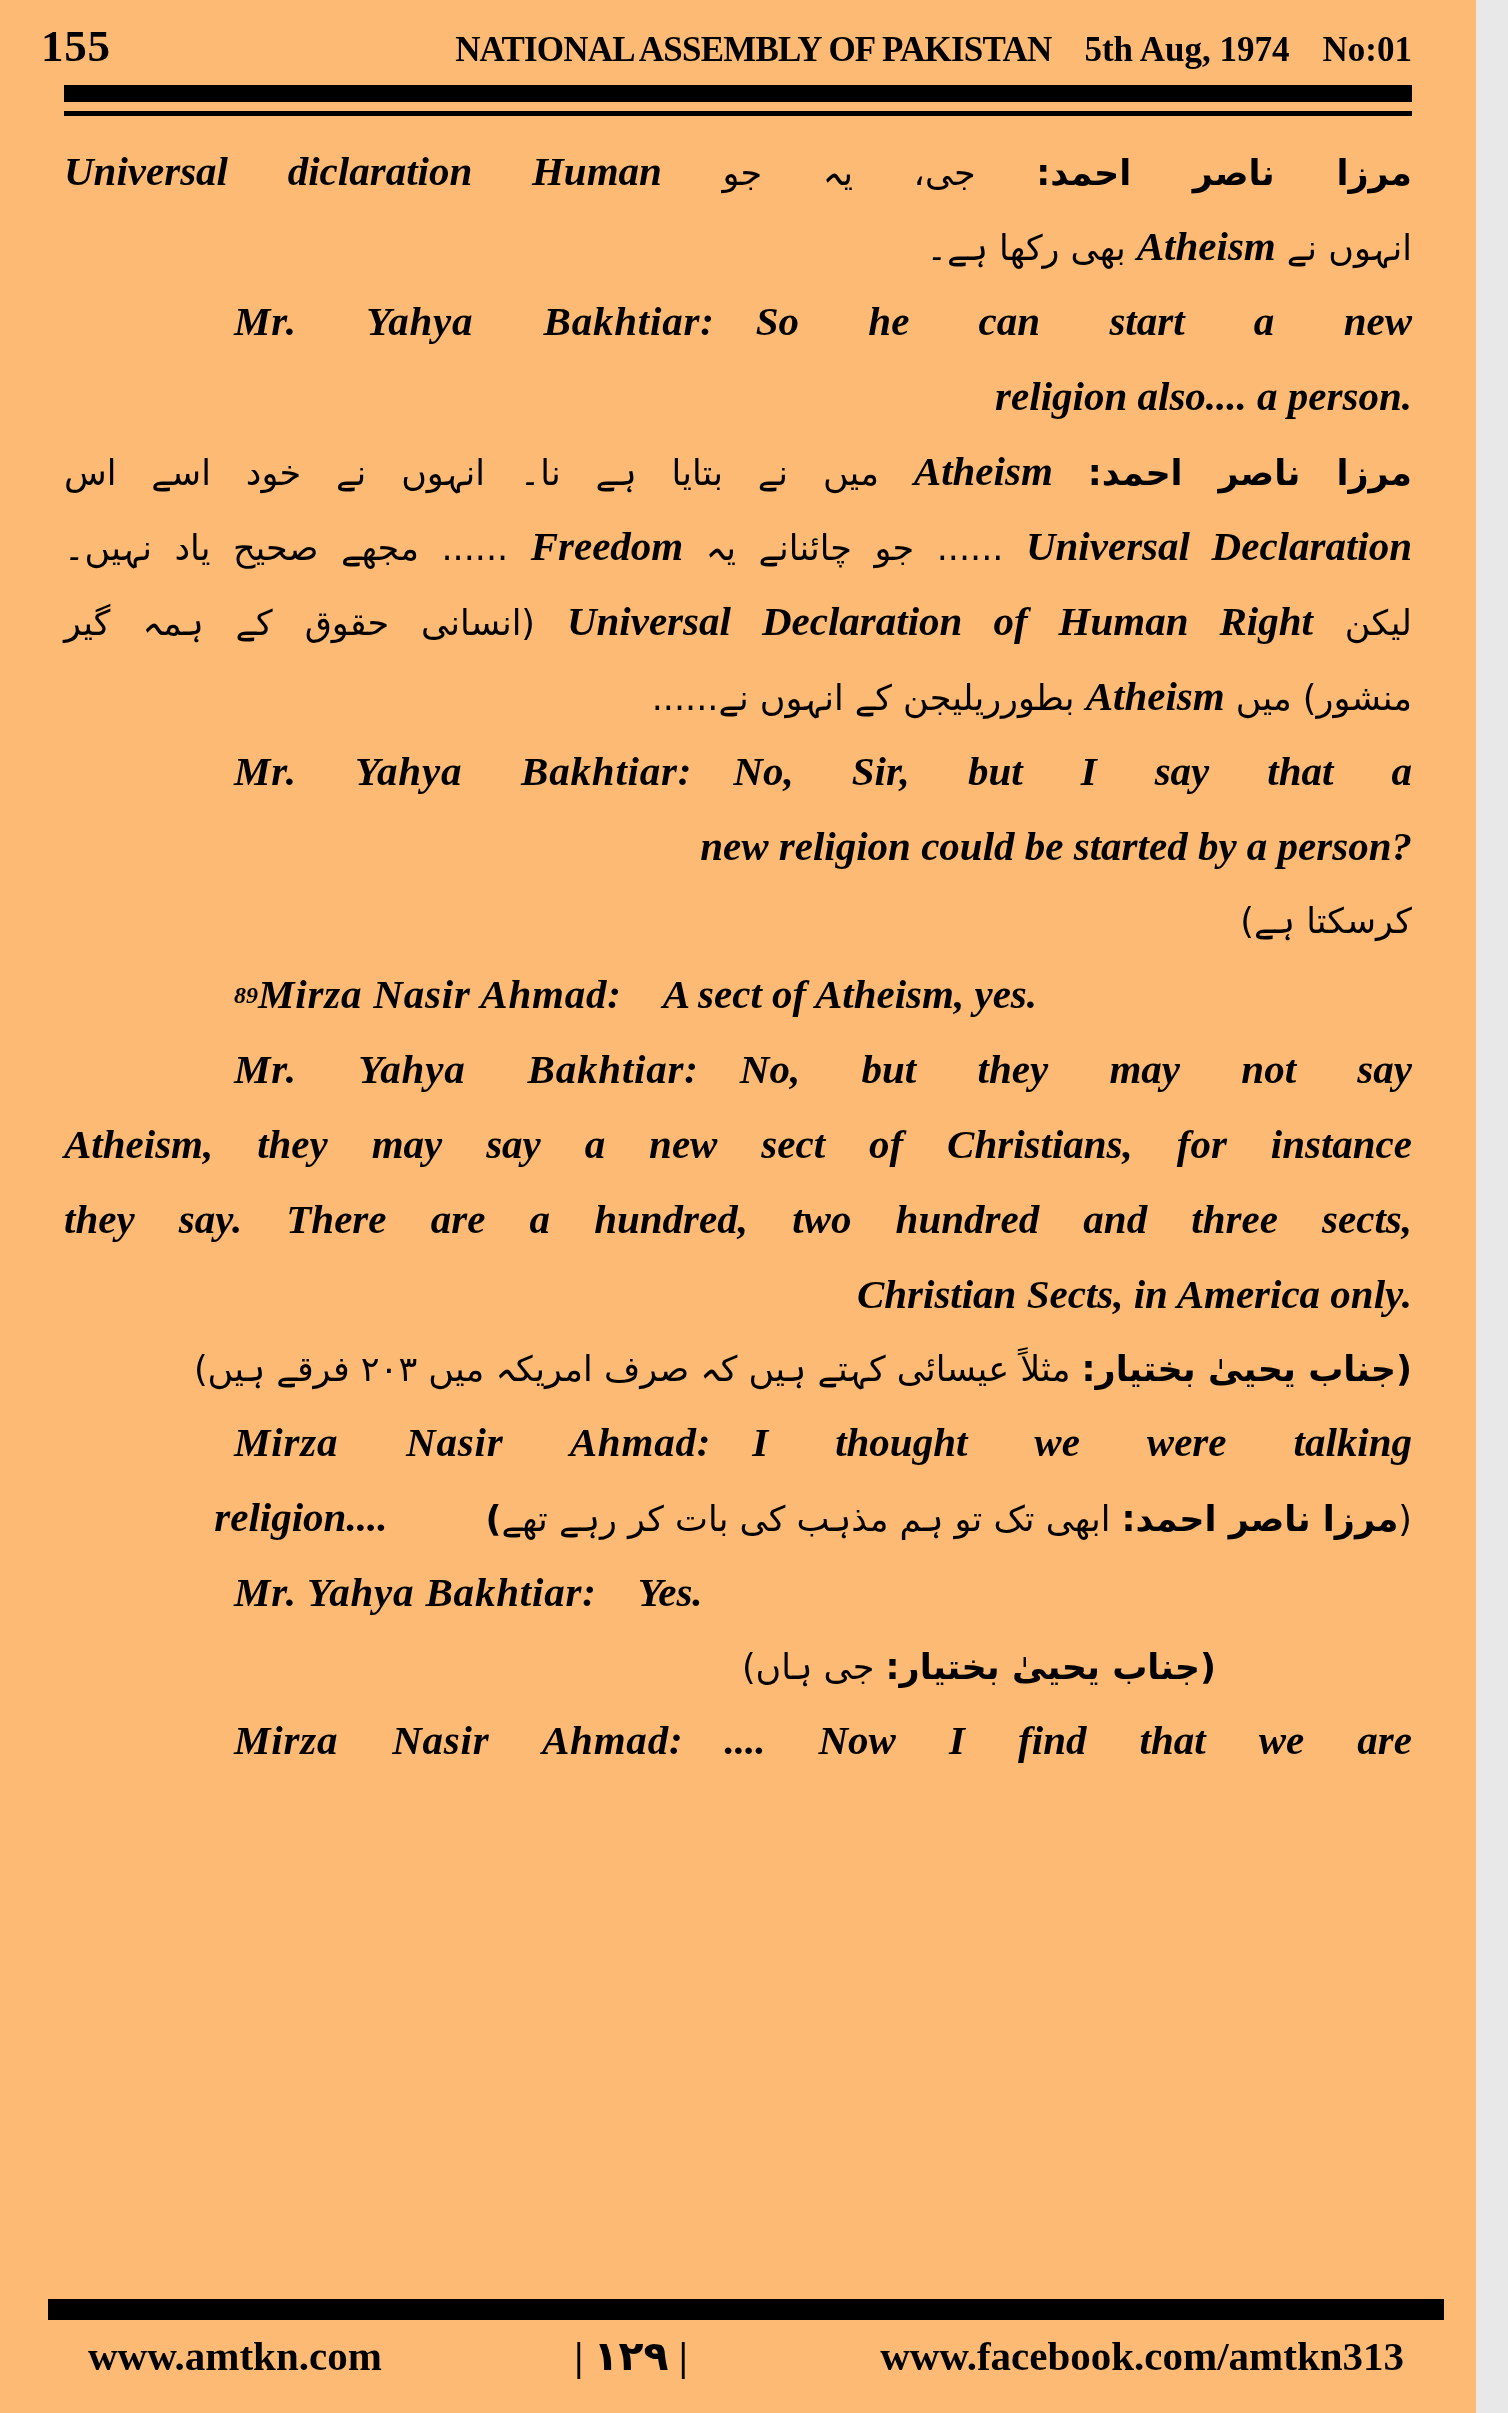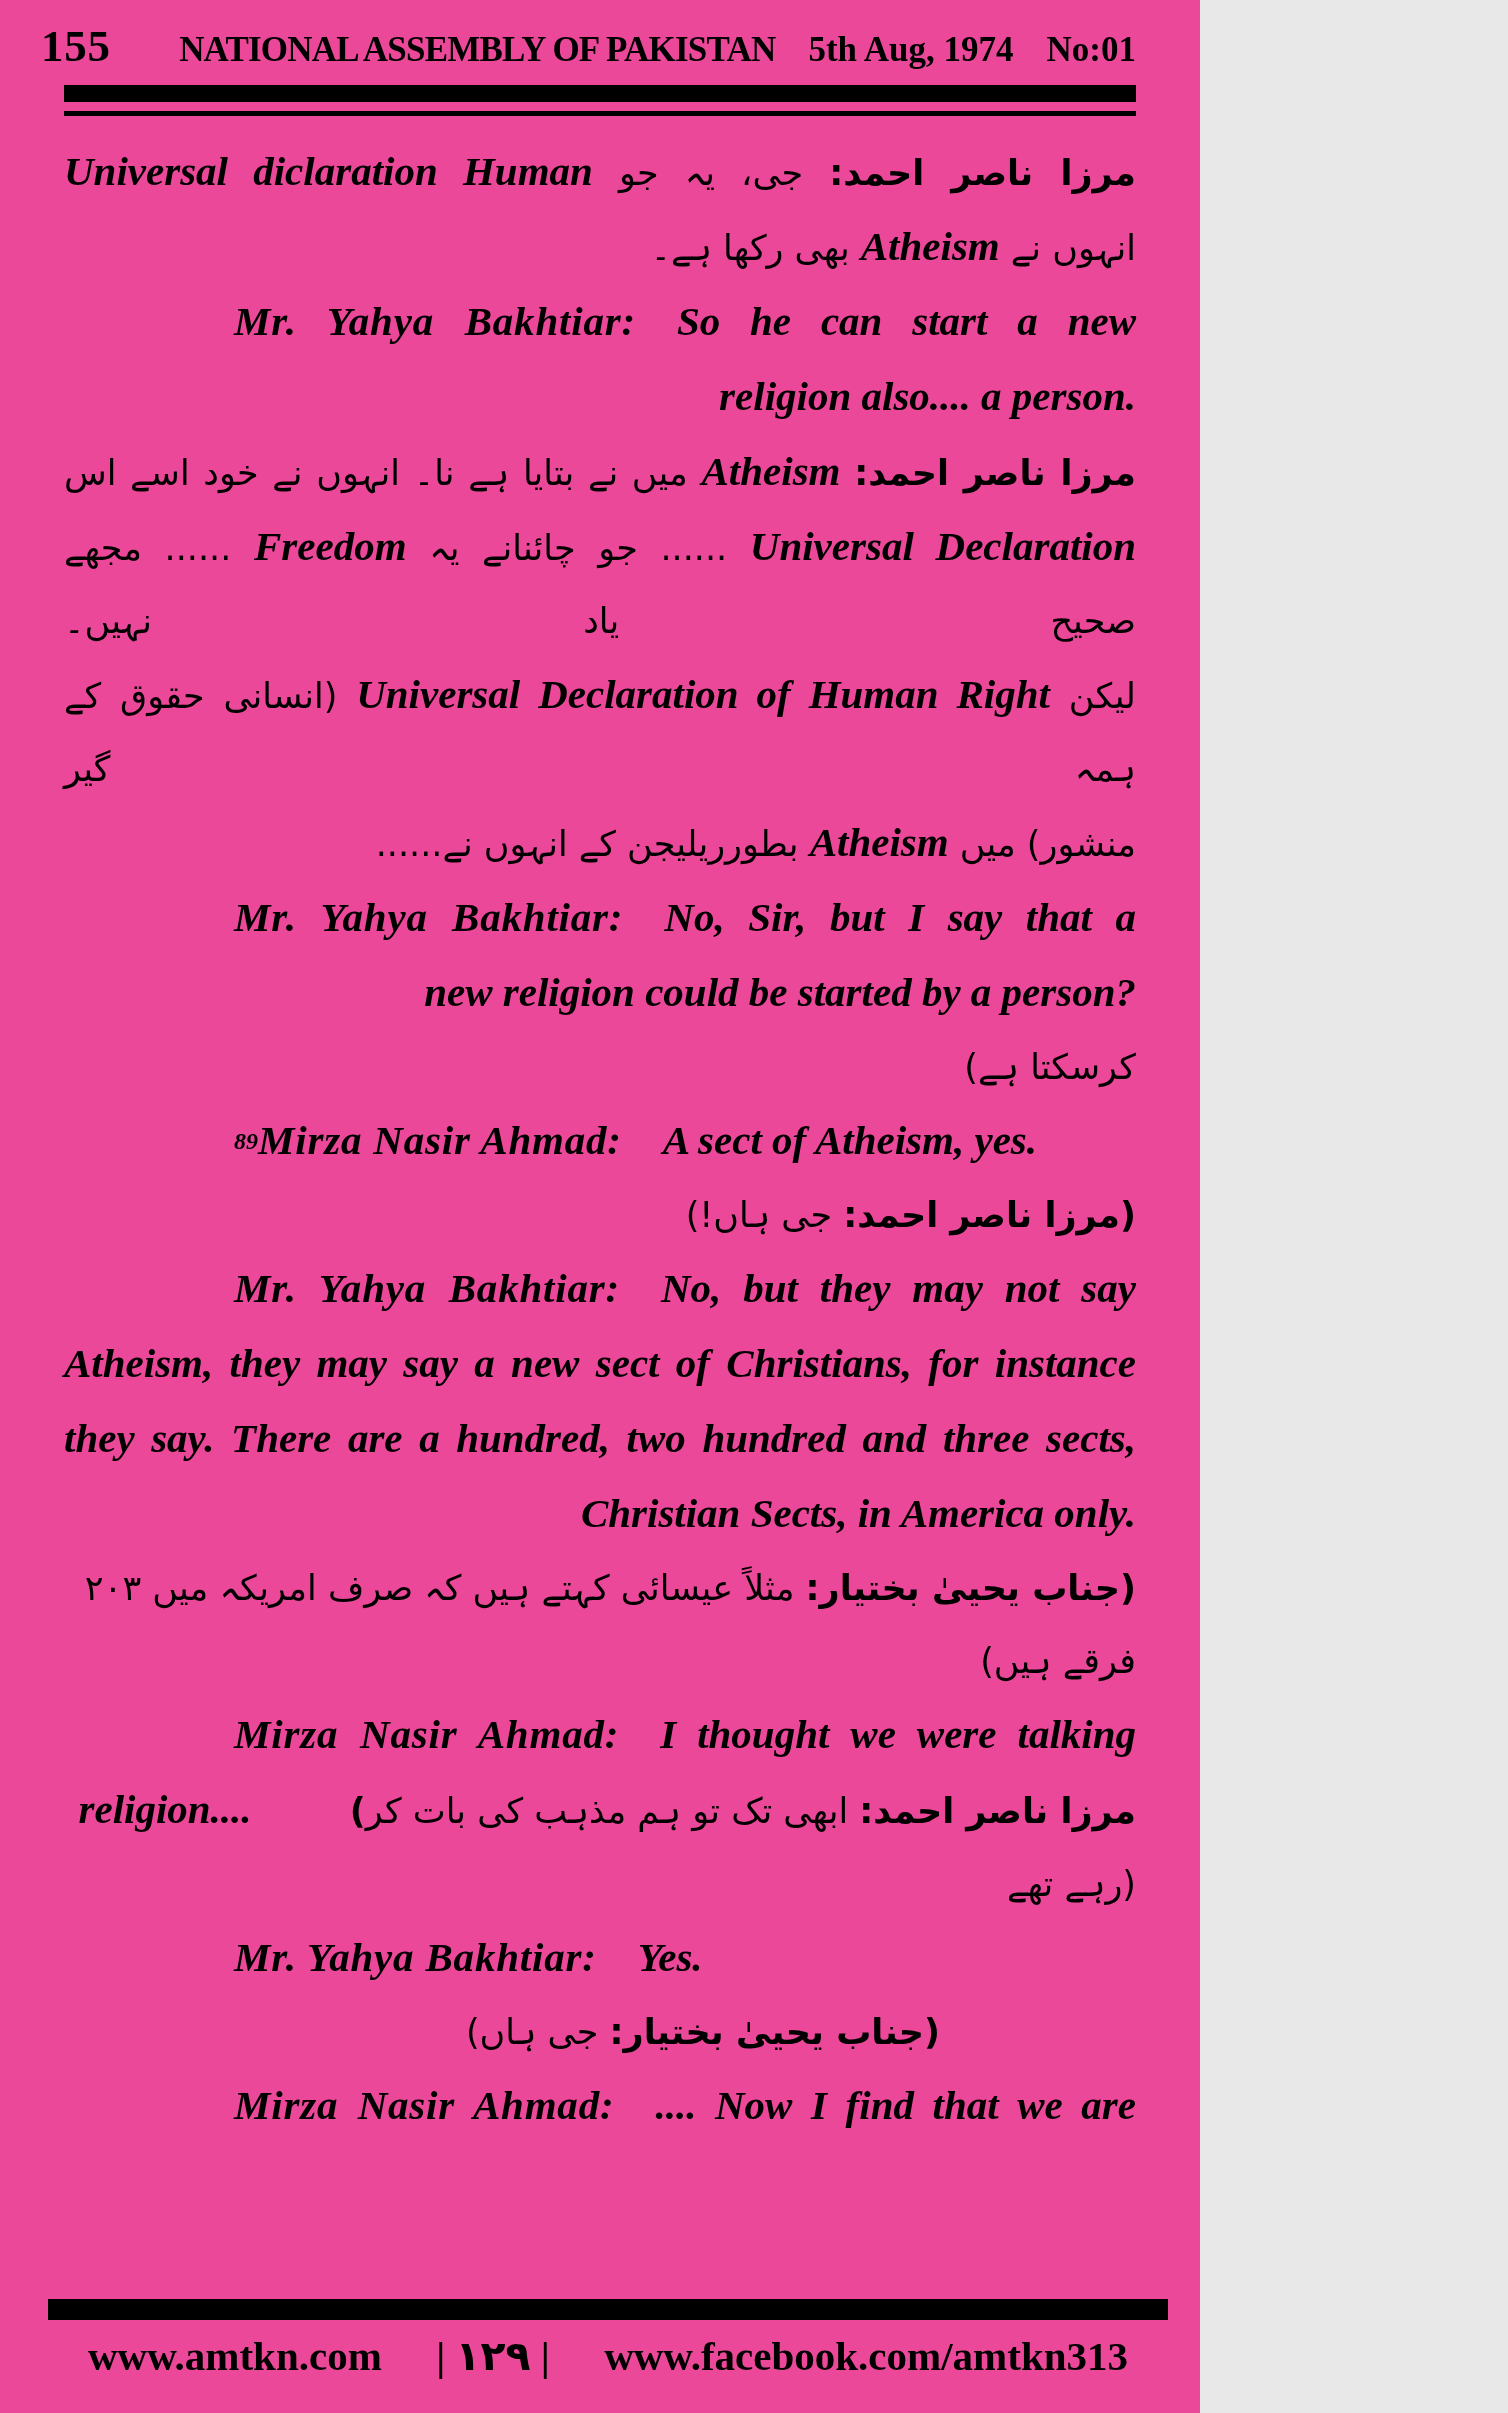--- a/index.html
+++ b/index.html
@@ -1,19 +1,19 @@
 <!DOCTYPE html>
 <html style="font-size:12px"><head>
 <meta charset="utf-8">
 <style>
   html,body{margin:0;padding:0;background:#e8e8e8;}
   .page{
     position:relative;
-    width:1200px;height:2413px;
-    background:#ec4899;color:#000000;
+    width:1476px;height:2413px;
+    background:#fdba74;color:#000000;
     overflow:hidden;
     font-family:"Liberation Serif",serif;
   }
   
   .hdr{
     display:flex;align-items:baseline;
     padding:19.6px 64px 0 41px;
     font-weight:700;
   }
   .hdr-num{font-size:45px;letter-spacing:0.8px;}
@@ -89,21 +89,20 @@
       <div class="line l-ind-just" dir="ltr"><span class="seg-eng-speaker">Mr. Yahya Bakhtiar:</span><span class="seg-eng"> So he can start a new</span></div>
       <div class="line l-left" dir="ltr"><span class="seg-eng">religion also.... a person.</span></div>
       <div class="line l-just" dir="rtl"><span class="seg-urdu-speaker">مرزا ناصر احمد:</span><span class="seg-urdu"> </span><span class="seg-eng">Atheism</span><span class="seg-urdu"> میں نے بتایا ہے نا۔ انہوں نے خود اسے اس</span></div>
       <div class="line l-just" dir="rtl"><span class="seg-eng">Universal Declaration</span><span class="seg-urdu"> ...... جو چائنانے یہ </span><span class="seg-eng">Freedom</span><span class="seg-urdu"> ...... مجھے صحیح یاد نہیں۔</span></div>
       <div class="line l-just" dir="rtl"><span class="seg-urdu">لیکن </span><span class="seg-eng">Universal Declaration of Human Right</span><span class="seg-urdu"> (انسانی حقوق کے ہمہ گیر</span></div>
       <div class="line l-right" dir="rtl"><span class="seg-urdu">منشور) میں </span><span class="seg-eng">Atheism</span><span class="seg-urdu"> بطورریلیجن کے انہوں نے......</span></div>
       <div class="line l-ind-just" dir="ltr"><span class="seg-eng-speaker">Mr. Yahya Bakhtiar:</span><span class="seg-eng"> No, Sir, but I say that a</span></div>
       <div class="line l-left" dir="ltr"><span class="seg-eng">new religion could be started by a person?</span></div>
       <div class="line l-right" dir="rtl"><span class="seg-urdu">کرسکتا ہے)</span></div>
       <div class="line l-ind-left" dir="ltr"><span class="seg-sup">89</span><span class="seg-eng-speaker">Mirza Nasir Ahmad:</span><span class="seg-eng"> A sect of Atheism, yes.</span></div>
-      <div class="line l-right" dir="rtl"><span class="seg-urdu-speaker">(مرزا ناصر احمد:</span><span class="seg-urdu"> جی ہاں!)</span></div>
       <div class="line l-ind-just" dir="ltr"><span class="seg-eng-speaker">Mr. Yahya Bakhtiar:</span><span class="seg-eng"> No, but they may not say</span></div>
       <div class="line l-just" dir="ltr"><span class="seg-eng">Atheism, they may say a new sect of Christians, for instance</span></div>
       <div class="line l-just" dir="ltr"><span class="seg-eng">they say. There are a hundred, two hundred and three sects,</span></div>
       <div class="line l-left" dir="ltr"><span class="seg-eng">Christian Sects, in America only.</span></div>
       <div class="line l-right" dir="rtl"><span class="seg-urdu-speaker">(جناب یحییٰ بختیار:</span><span class="seg-urdu"> مثلاً عیسائی کہتے ہیں کہ صرف امریکہ میں ۲۰۳ فرقے ہیں)</span></div>
       <div class="line l-ind-just" dir="ltr"><span class="seg-eng-speaker">Mirza Nasir Ahmad:</span><span class="seg-eng"> I thought we were talking</span></div>
       <div class="line l-left" dir="ltr"><span class="seg-eng">religion....</span><span class="seg-gap"></span><span class="seg-urdu-speaker">(مرزا ناصر احمد:</span><span class="seg-urdu"> ابھی تک تو ہم مذہب کی بات کر رہے تھے)</span></div>
       <div class="line l-ind-left" dir="ltr"><span class="seg-eng-speaker">Mr. Yahya Bakhtiar:</span><span class="seg-eng"> Yes.</span></div>
       <div class="line l-right-inset" dir="rtl"><span class="seg-urdu-speaker">(جناب یحییٰ بختیار:</span><span class="seg-urdu"> جی ہاں)</span></div>
       <div class="line l-ind-just" dir="ltr"><span class="seg-eng-speaker">Mirza Nasir Ahmad:</span><span class="seg-eng"> .... Now I find that we are</span></div>

